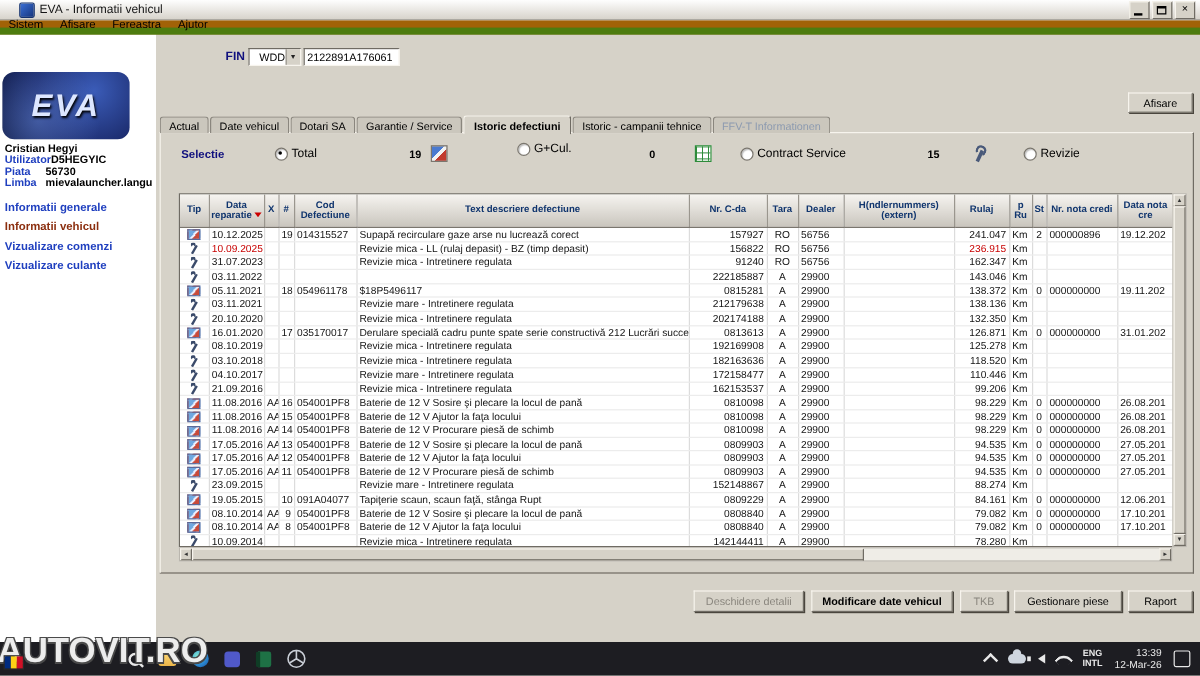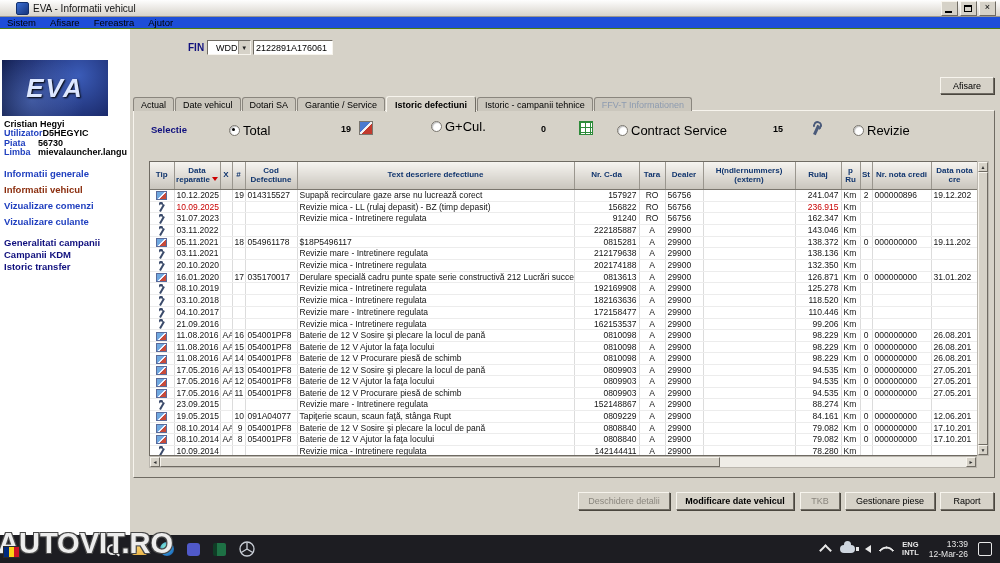--- a/index.html
+++ b/index.html
@@ -8,26 +8,26 @@
   
   .titlebar{position:absolute;left:0;top:0;width:1000px;height:17px;background:linear-gradient(#fefefe,#d7d3cb);border-bottom:1px solid #9a968e;display:flex;align-items:center;box-sizing:border-box;padding-left:12px;}
   .app-icon{width:11px;height:11px;margin:0 4px 0 4px;background:linear-gradient(135deg,#3b6fd4,#16357e);border:1px solid #12306e;border-radius:2px;}
   .title-text{font-size:10px;color:#151515;}
   .win-btns{margin-left:auto;display:flex;gap:2px;padding-right:4px;}
   .win-btn{width:15px;height:13px;background:#d6d2c8;border:1px solid;border-color:#f7f4ed #6f6b63 #6f6b63 #f7f4ed;position:relative;font-size:9px;line-height:11px;text-align:center;color:#000;cursor:pointer;}
   .glyph-min{position:absolute;left:3px;bottom:2px;width:7px;height:2px;background:#000;}
   .glyph-max{position:absolute;left:3px;top:3px;width:8px;height:7px;border:1px solid #000;border-top-width:2px;box-sizing:border-box;}
 
   
-  .menubar{position:absolute;left:0;top:17px;width:1000px;height:12px;background:#1d4ed8;border-bottom:1px solid #4d7c0f;display:flex;align-items:center;font-size:9.5px;box-sizing:border-box;}
+  .menubar{position:absolute;left:0;top:17px;width:1000px;height:12px;background:#a16207;border-bottom:6px solid #4d7c0f;display:flex;align-items:center;font-size:9.5px;box-sizing:border-box;}
   .menu-item{padding:0 7px;color:#000;cursor:pointer;}
 
   
   .sidebar{position:absolute;left:0;top:29px;width:130px;height:506px;background:#fff;}
-  .logo{position:relative;margin:31px 0 0 2px;width:106px;height:56px;background:radial-gradient(circle at 72% 28%,#3b5cb8 0%,#1c2c6e 55%,#0f1a46 100%);display:flex;align-items:center;justify-content:center;overflow:hidden;}
+  .logo{position:relative;margin:31px 0 0 2px;width:106px;height:56px;background:radial-gradient(circle at 72% 28%,#3b5cb8 0%,#1c2c6e 55%,#0f1a46 100%);display:flex;align-items:center;justify-content:center;overflow:hidden;border-radius:10px;}
   .logo::before{content:"";position:absolute;inset:0;background:radial-gradient(circle at 28% 72%,rgba(130,170,255,.38),transparent 60%);}
   .logo-text{position:relative;font-size:26px;font-style:italic;font-weight:bold;color:#dde7ff;letter-spacing:2px;text-shadow:1px 1px 2px #000;}
   .user-name{margin:3px 0 0 4px;font-weight:bold;font-size:9px;color:#000;}
   .user-field{margin-left:4px;font-size:9px;font-weight:bold;line-height:9.5px;white-space:nowrap;}
   .user-field .fl{display:inline-block;min-width:34px;color:#1f3fbf;}
   .user-field .fv{color:#000;}
   .side-links{margin:10px 0 0 4px;}
   .side-link{font-size:9.5px;font-weight:bold;color:#1f3fbf;margin-bottom:5px;cursor:pointer;white-space:nowrap;}
   .side-link.current{color:#8b2e0e;}
   .side-campaigns{margin:10px 0 0 4px;}
@@ -52,21 +52,21 @@
 
   
   .tabs{position:absolute;left:3px;top:66px;height:16px;display:flex;align-items:flex-end;z-index:3;}
   .tab{padding:2px 7px 1px;font-size:9px;background:#cbc7bd;border:1px solid #8a867e;border-bottom:none;border-top-left-radius:3px;border-top-right-radius:3px;margin-right:1px;color:#000;cursor:pointer;white-space:nowrap;}
   .tab.active{background:#d6d2c8;font-weight:bold;padding:3px 8px 2px;border-color:#f7f4ed #6f6b63 #d6d2c8 #f7f4ed;margin-bottom:-1px;}
   .tab.disabled{color:#8d9bb0;}
 
   
   .tab-panel{position:absolute;left:3px;top:81px;width:862px;height:368px;background:#d6d2c8;border:1px solid;border-color:#f7f4ed #6f6b63 #6f6b63 #f7f4ed;box-sizing:border-box;}
   .sel-label{position:absolute;left:17px;top:13px;font-size:9.5px;font-weight:bold;color:#10107e;}
-  .sel-opt{position:absolute;display:flex;align-items:center;gap:3px;font-size:13px;color:#000;cursor:pointer;}
+  .sel-opt{position:absolute;display:flex;align-items:center;gap:3px;font-size:10px;color:#000;cursor:pointer;}
   .sel-radio{width:9px;height:9px;border-radius:50%;background:#fff;border:1px solid #7a766e;box-shadow:inset 1px 1px 1px rgba(0,0,0,.25);position:relative;flex:none;}
   .sel-radio.checked::after{content:"";position:absolute;left:2px;top:2px;width:3px;height:3px;border-radius:50%;background:#000;}
   .sel-count{position:absolute;font-size:9px;font-weight:bold;color:#000;}
   .sel-icon{position:absolute;width:14px;height:14px;box-sizing:border-box;}
   .icon-brush{background:linear-gradient(135deg,#4a7ad0 0 42%,#f2f2f2 42% 58%,#c23a2e 58% 100%);border:1px solid #7a766e;}
   .icon-grid{background:#fff;border:1px solid #2e8b3a;background-image:linear-gradient(#2e8b3a 1px,transparent 1px),linear-gradient(90deg,#2e8b3a 1px,transparent 1px);background-size:5px 5px;}
   .icon-wrench{position:relative;}
   .icon-wrench::before{content:"";position:absolute;left:6px;top:4px;width:3px;height:10px;background:#4a5a7a;transform:rotate(25deg);}
   .icon-wrench::after{content:"";position:absolute;left:4px;top:0;width:5px;height:5px;border:2px solid #4a5a7a;border-radius:50%;border-bottom-color:transparent;transform:rotate(25deg);}
 
@@ -161,25 +161,20 @@
       <span class="fl">Piata</span><span class="fv">56730</span>
     </div>
     <div class="user-field">
       <span class="fl">Limba</span><span class="fv">mievalauncher.langu</span>
     </div>
     <div class="side-links">
       <div class="side-link">Informatii generale</div>
       <div class="side-link current">Informatii vehicul</div>
       <div class="side-link">Vizualizare comenzi</div>
       <div class="side-link">Vizualizare culante</div>
-    </div>
-    <div class="side-campaigns">
-      <div class="side-camp">Generalitati campanii</div>
-      <div class="side-camp">Campanii KDM</div>
-      <div class="side-camp">Istoric transfer</div>
     </div>
   </div>
 
   <div class="main">
     <span class="fin-label"><span>FIN</span><span class="fin-caret">▼</span></span>
     <div class="combo">
       <span class="combo-text">WDD</span>
       <span class="combo-btn">▼</span>
     </div>
     <input class="vin-input" value="2122891A176061" style="">

